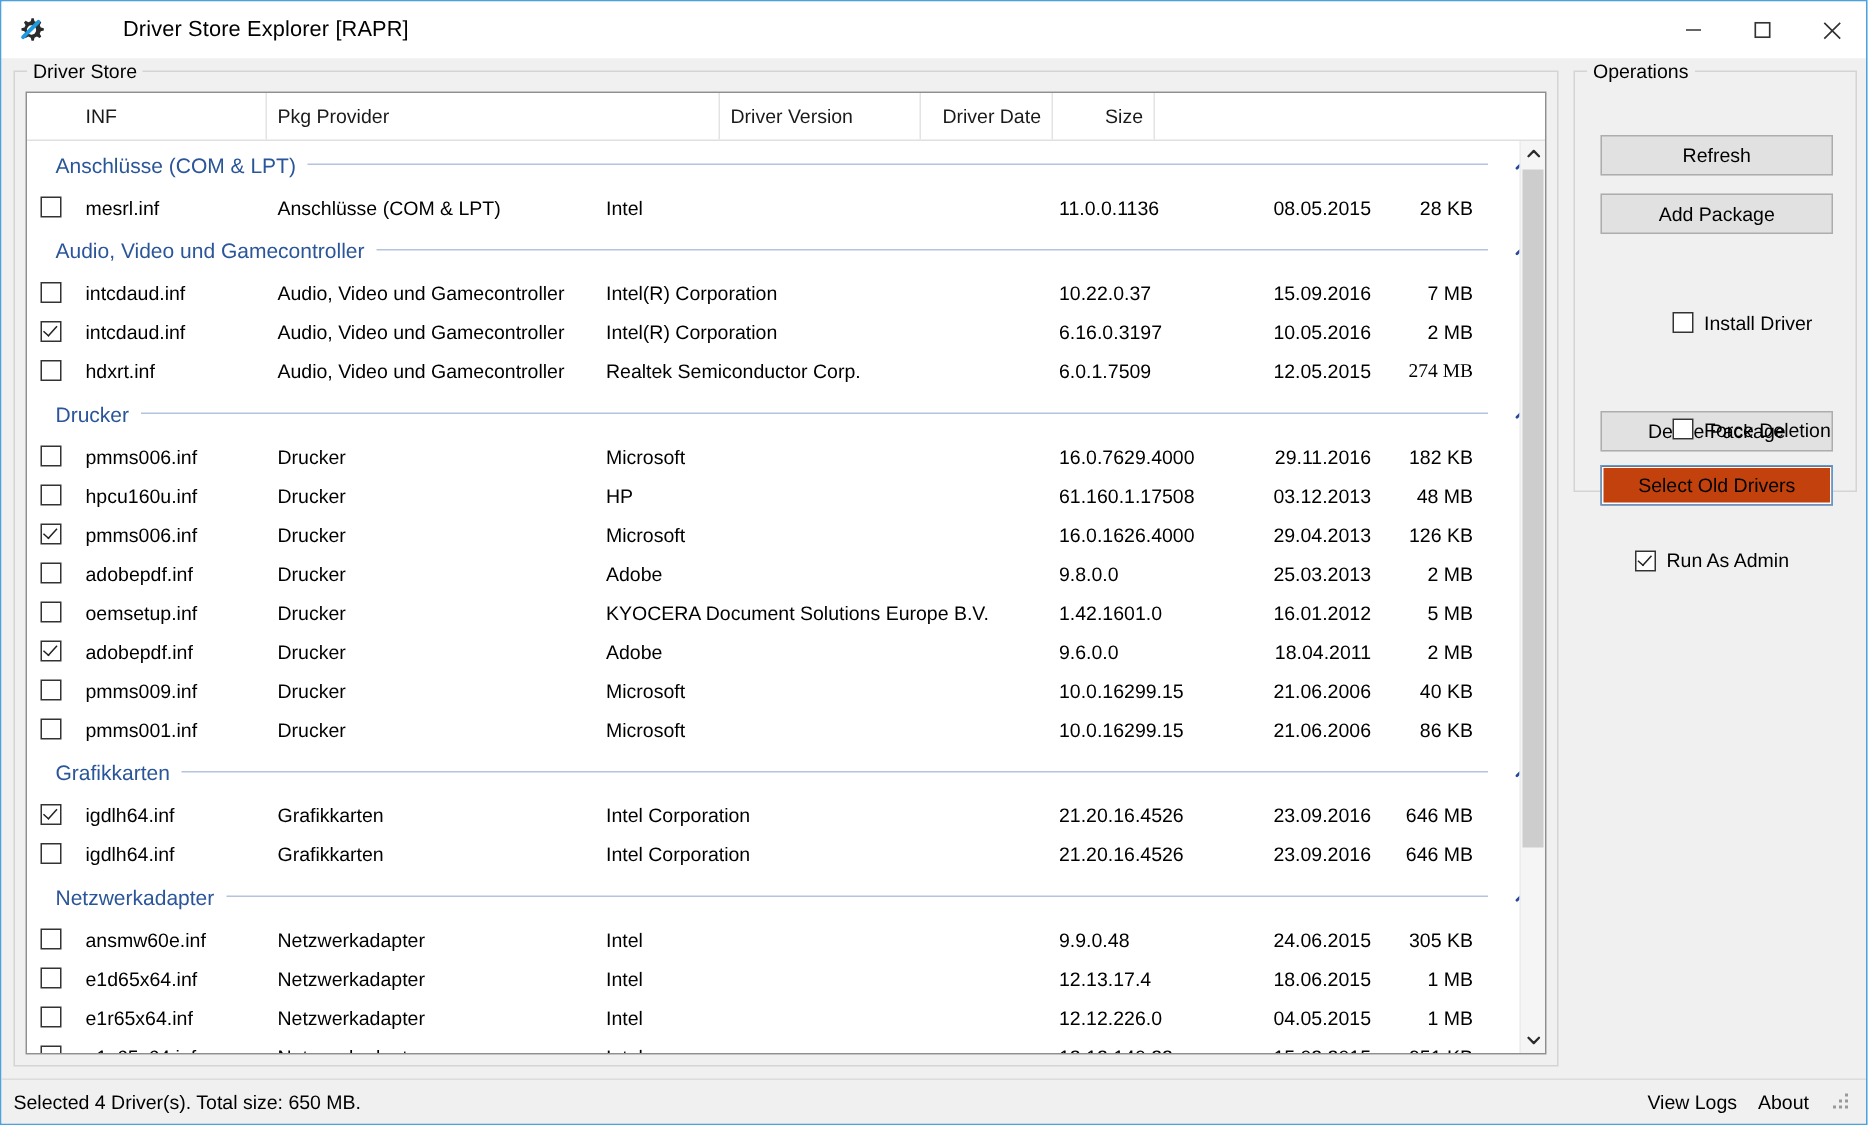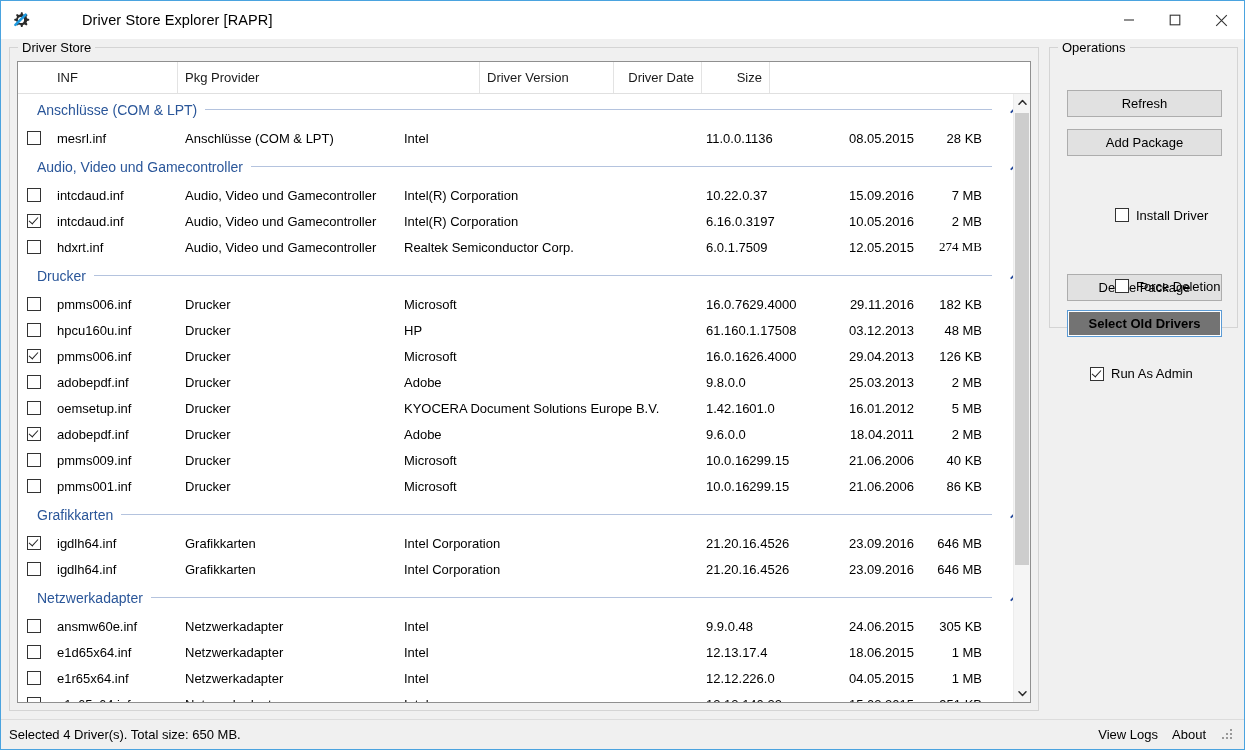--- a/index.html
+++ b/index.html
@@ -281,23 +281,22 @@
     font-size: 13px;
     font-family: "Liberation Sans", sans-serif;
     color: #000;
     display: flex;
     align-items: center;
     justify-content: center;
     padding: 0;
   }
   .op-button.focused {
     border: 1px solid #5b9bd5;
-    background: #737373;
+    background: #c2410c;
     box-shadow: inset 0 0 0 1px #ffffff;
-    font-weight: bold;
   }
   .op-check {
     position: absolute;
     left: 41px;
     display: flex;
     align-items: center;
     height: 18px;
     margin-left: 24px;
   }
   .op-check .checkbox { margin-right: 7px; }

